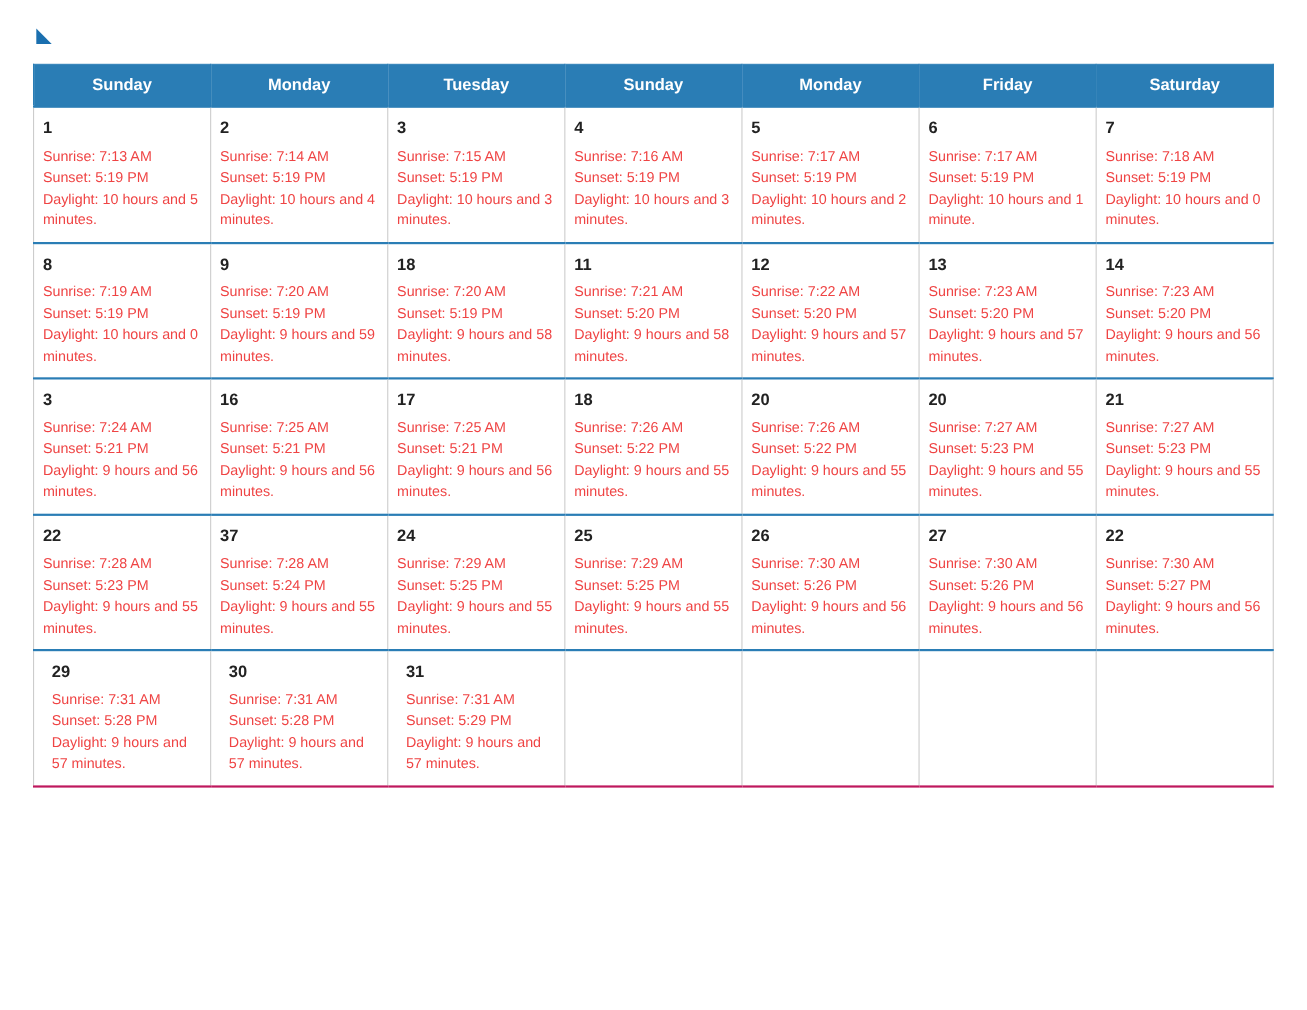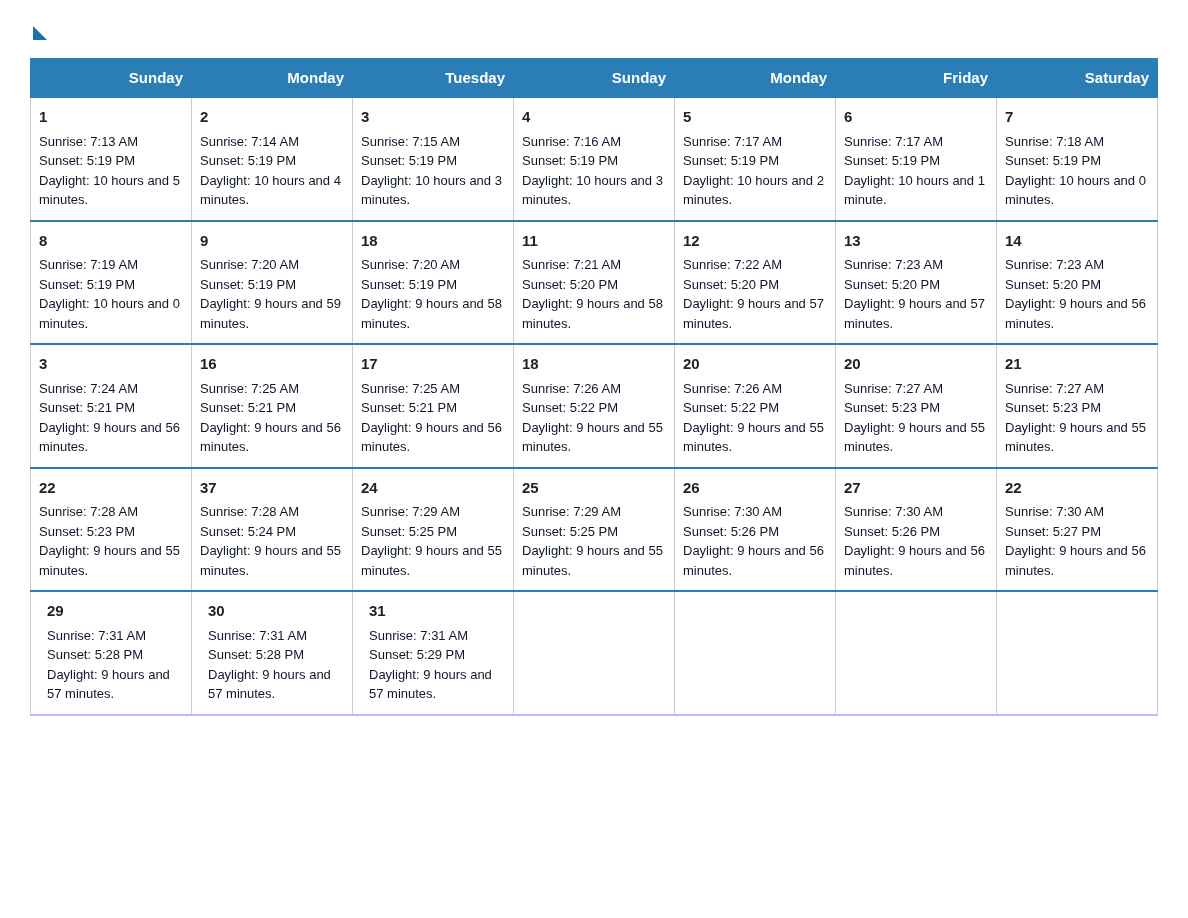--- a/index.html
+++ b/index.html
@@ -63,45 +63,45 @@
       width: 100%;
       border-collapse: collapse;
       table-layout: fixed;
     }
     thead tr th {
       background-color: #2a7db5;
       color: #fff;
       font-size: 15px;
       font-weight: bold;
       padding: 10px 8px;
-      text-align: right;
+      text-align: center;
       border: 1px solid #2a7db5;
     }
     tbody tr td {
       vertical-align: top;
       padding: 8px 8px 10px 8px;
       font-size: 13px;
       color: #222;
       border: 1px solid #ccc;
       border-top: 2px solid #2a7db5;
       line-height: 1.5;
       background: #fff;
     }
     tbody tr td .day-num {
       font-size: 15px;
       font-weight: bold;
       margin-bottom: 3px;
       display: block;
     }
     tbody tr td .day-info {
       font-size: 13px;
-      color: #0f172a;
+      color: #ef4444;
     }
     tbody tr:last-child td {
-      border-bottom: 2px solid #c4b5fd;
+      border-bottom: 2px solid #be185d;
       padding-left: 16px;
     }
   </style>
 </head>
 <body>
 
 <div class="header-area">
   <div class="logo">
     <div class="logo-top">
       <span class="logo-general"></span>

